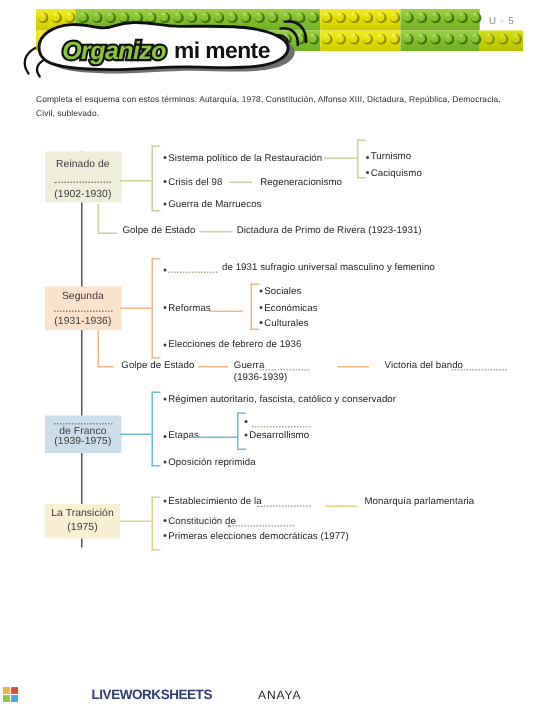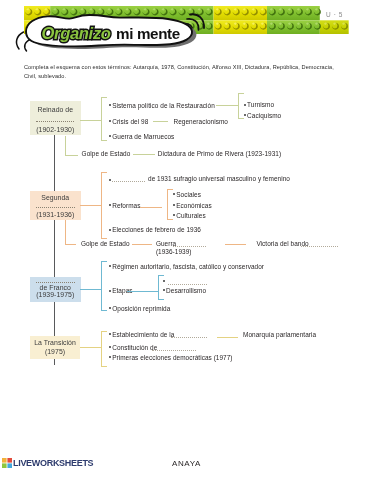--- a/index.html
+++ b/index.html
@@ -22,21 +22,21 @@
   .dots{position:absolute;border-bottom:1px dotted #8a8272;height:0;}
   .itm{position:absolute;font-size:6.45px;color:#231f20;white-space:nowrap;letter-spacing:.05px;}
   .bl{position:absolute;width:2px;height:2px;border-radius:50%;}
   .dotline{position:absolute;border-bottom:1px dotted #9a9384;height:0;}
   .hl{position:absolute;height:1px;}
   .vl{position:absolute;width:1px;}
   .spine{position:absolute;left:54px;width:1px;background:#58595b;}
 
   
   .lw{position:absolute;left:2px;top:458px;display:flex;align-items:center;}
-  .lw-txt{font-size:9px;font-weight:bold;color:#2e3c6e;letter-spacing:-0.3px;margin-left:1px;}
+  .lw-txt{font-size:9px;font-weight:bold;color:#2e3c6e;letter-spacing:-0.3px;margin-left:1px;padding-left:48px;}
   .anaya{position:absolute;left:172px;top:459px;font-size:8px;color:#231f20;letter-spacing:.6px;font-family:"Liberation Sans",sans-serif;}
 </style>
 </head>
 <body>
 
 <div class="page">
 
   <div class="hdr">
     <svg class="lego" width="326" height="29" viewBox="0 0 326 29">
       <defs>

